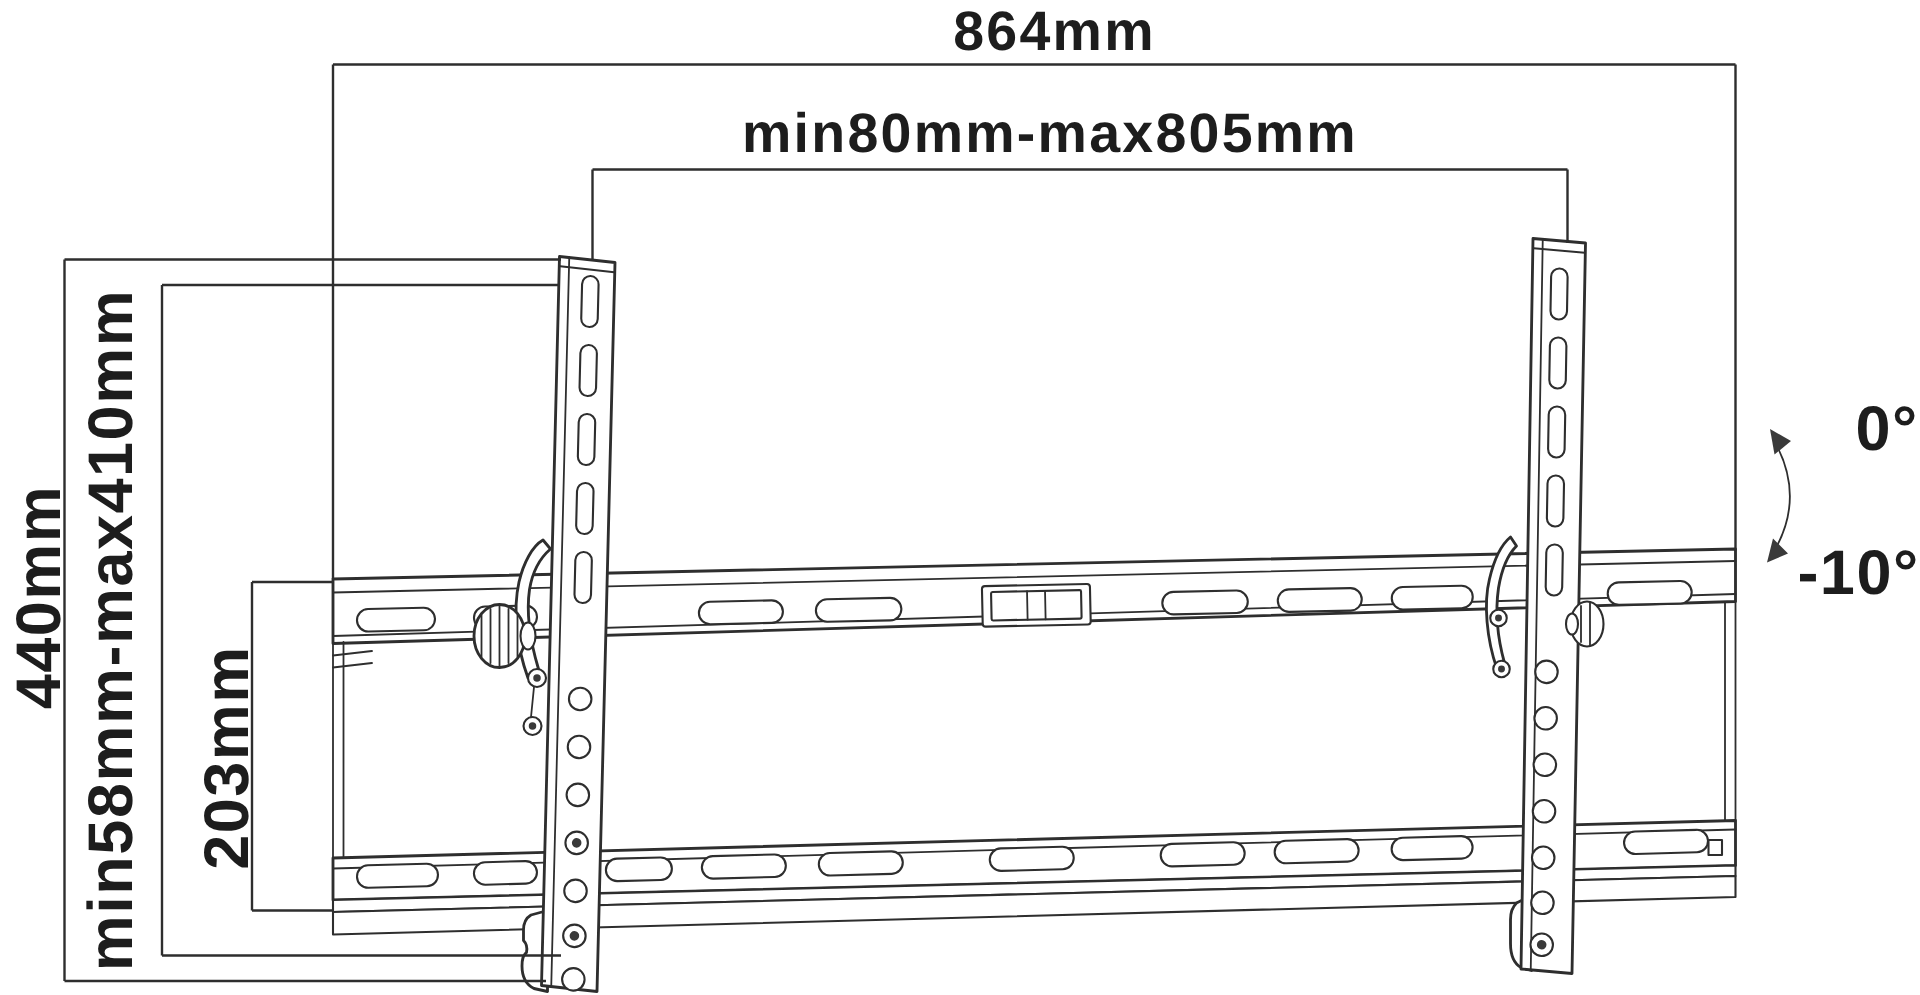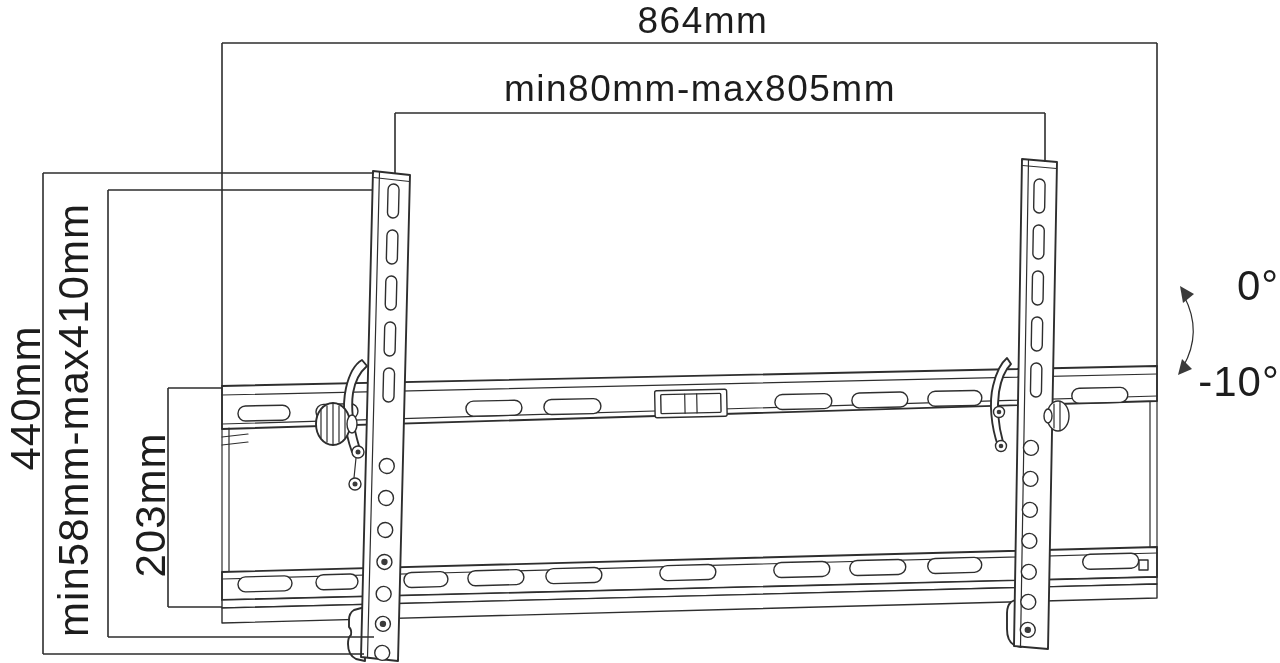--- a/index.html
+++ b/index.html
@@ -1,16 +1,16 @@
 <!DOCTYPE html>
 <html><head>
 <meta charset="utf-8">
 <style>
   html,body{margin:0;padding:0;background:#fff;}
-  .stage{position:relative;width:1280px;height:663px;background:#fff;overflow:hidden;}
+  .stage{position:relative;width:1280px;height:663px;background:#fff;overflow:hidden;font-weight:bold;}
   svg{display:block;}
   .ln2{fill:none;stroke:#2e2e2e;stroke-width:1.2;stroke-linejoin:round;stroke-linecap:round;}
   .wh{fill:#ffffff;stroke:#2e2e2e;stroke-width:1.9;stroke-linejoin:round;}
   .wh2{fill:#ffffff;stroke:#2e2e2e;stroke-width:1.4;stroke-linejoin:round;}
   .dim{fill:none;stroke:#2e2e2e;stroke-width:1.6;stroke-linecap:butt;}
   .dk{fill:#3a3a3a;stroke:none;}
   text{font-family:"Liberation Sans","DejaVu Sans",sans-serif;fill:#1d1d1d;}
   .t-top{font-size:37px;letter-spacing:1.5px;}
   .t-left{font-size:42px;letter-spacing:1px;}
   .t-ang{font-size:42px;letter-spacing:1px;}

